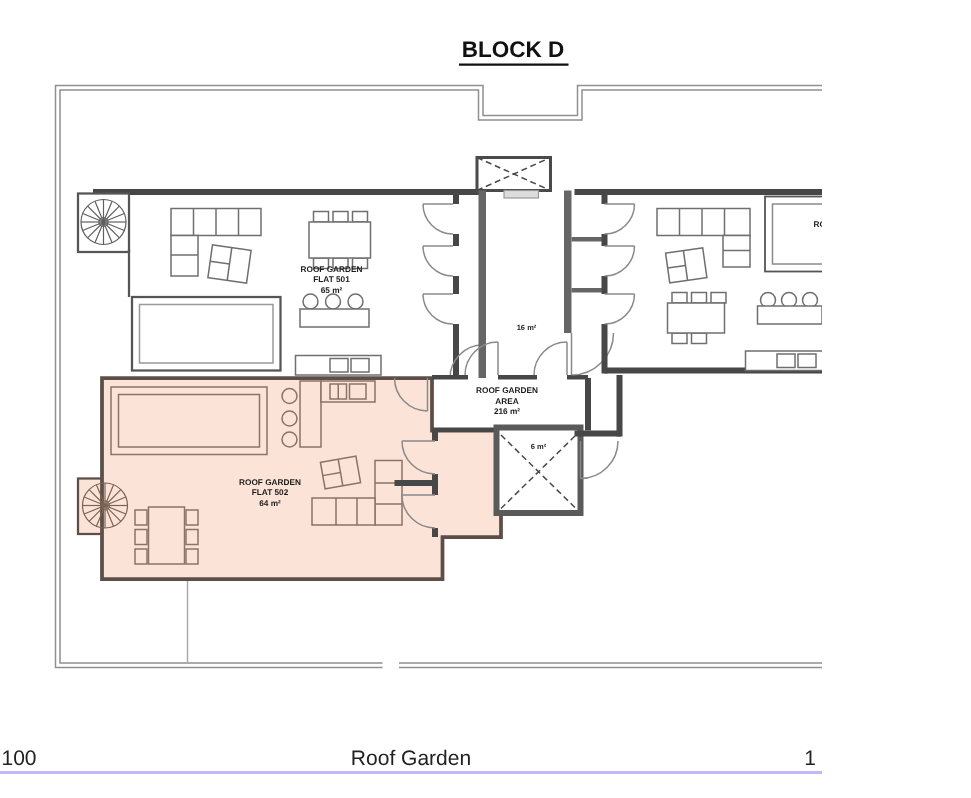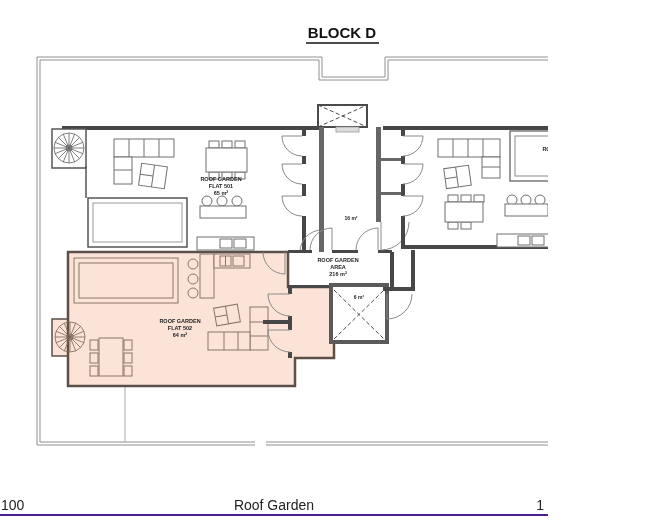--- a/index.html
+++ b/index.html
@@ -13,21 +13,21 @@
   .furnline{stroke:#6f6f6f;stroke-width:1;fill:none;}
   .pfurn{stroke:#8a7468;stroke-width:1;fill:#fbe3d7;}
   .pfurnline{stroke:#8a7468;stroke-width:1;fill:none;}
   .door{stroke:#8a8a8a;stroke-width:1;fill:none;}
   .dash{stroke:#4a4a4a;stroke-width:1;fill:none;stroke-dasharray:4 2.5;}
   .lbl{font:bold 5.5px "Liberation Sans",sans-serif;fill:#1c1c1c;text-anchor:middle;}
   .lbs{font:bold 5px "Liberation Sans",sans-serif;fill:#1c1c1c;text-anchor:middle;}
   .title{font:bold 15px "Liberation Sans",sans-serif;fill:#111;text-anchor:middle;}
   .spiral line,.spiral circle{stroke:#5f5f5f;stroke-width:0.8;fill:none;}
   .spiral-pink line,.spiral-pink circle{stroke:#7a6456;stroke-width:0.8;fill:none;}
-  #footer{position:absolute;left:0;right:0;top:494px;height:20px;border-bottom:2px solid #4c1d95;font:14px "Liberation Sans",sans-serif;color:#222;}
+  #footer{position:absolute;left:0;right:0;top:494px;height:20px;border-bottom:2px solid #c4b5fd;font:14px "Liberation Sans",sans-serif;color:#222;}
   #footer .fl{position:absolute;left:1px;bottom:1px;}
   #footer .fc{position:absolute;left:0;right:0;bottom:1px;text-align:center;}
   #footer .fr{position:absolute;right:4px;bottom:1px;}
 </style>
 </head>
 <body>
 
 <div id="page">
 
 <svg width="647" height="532" viewBox="0 0 647 532">

